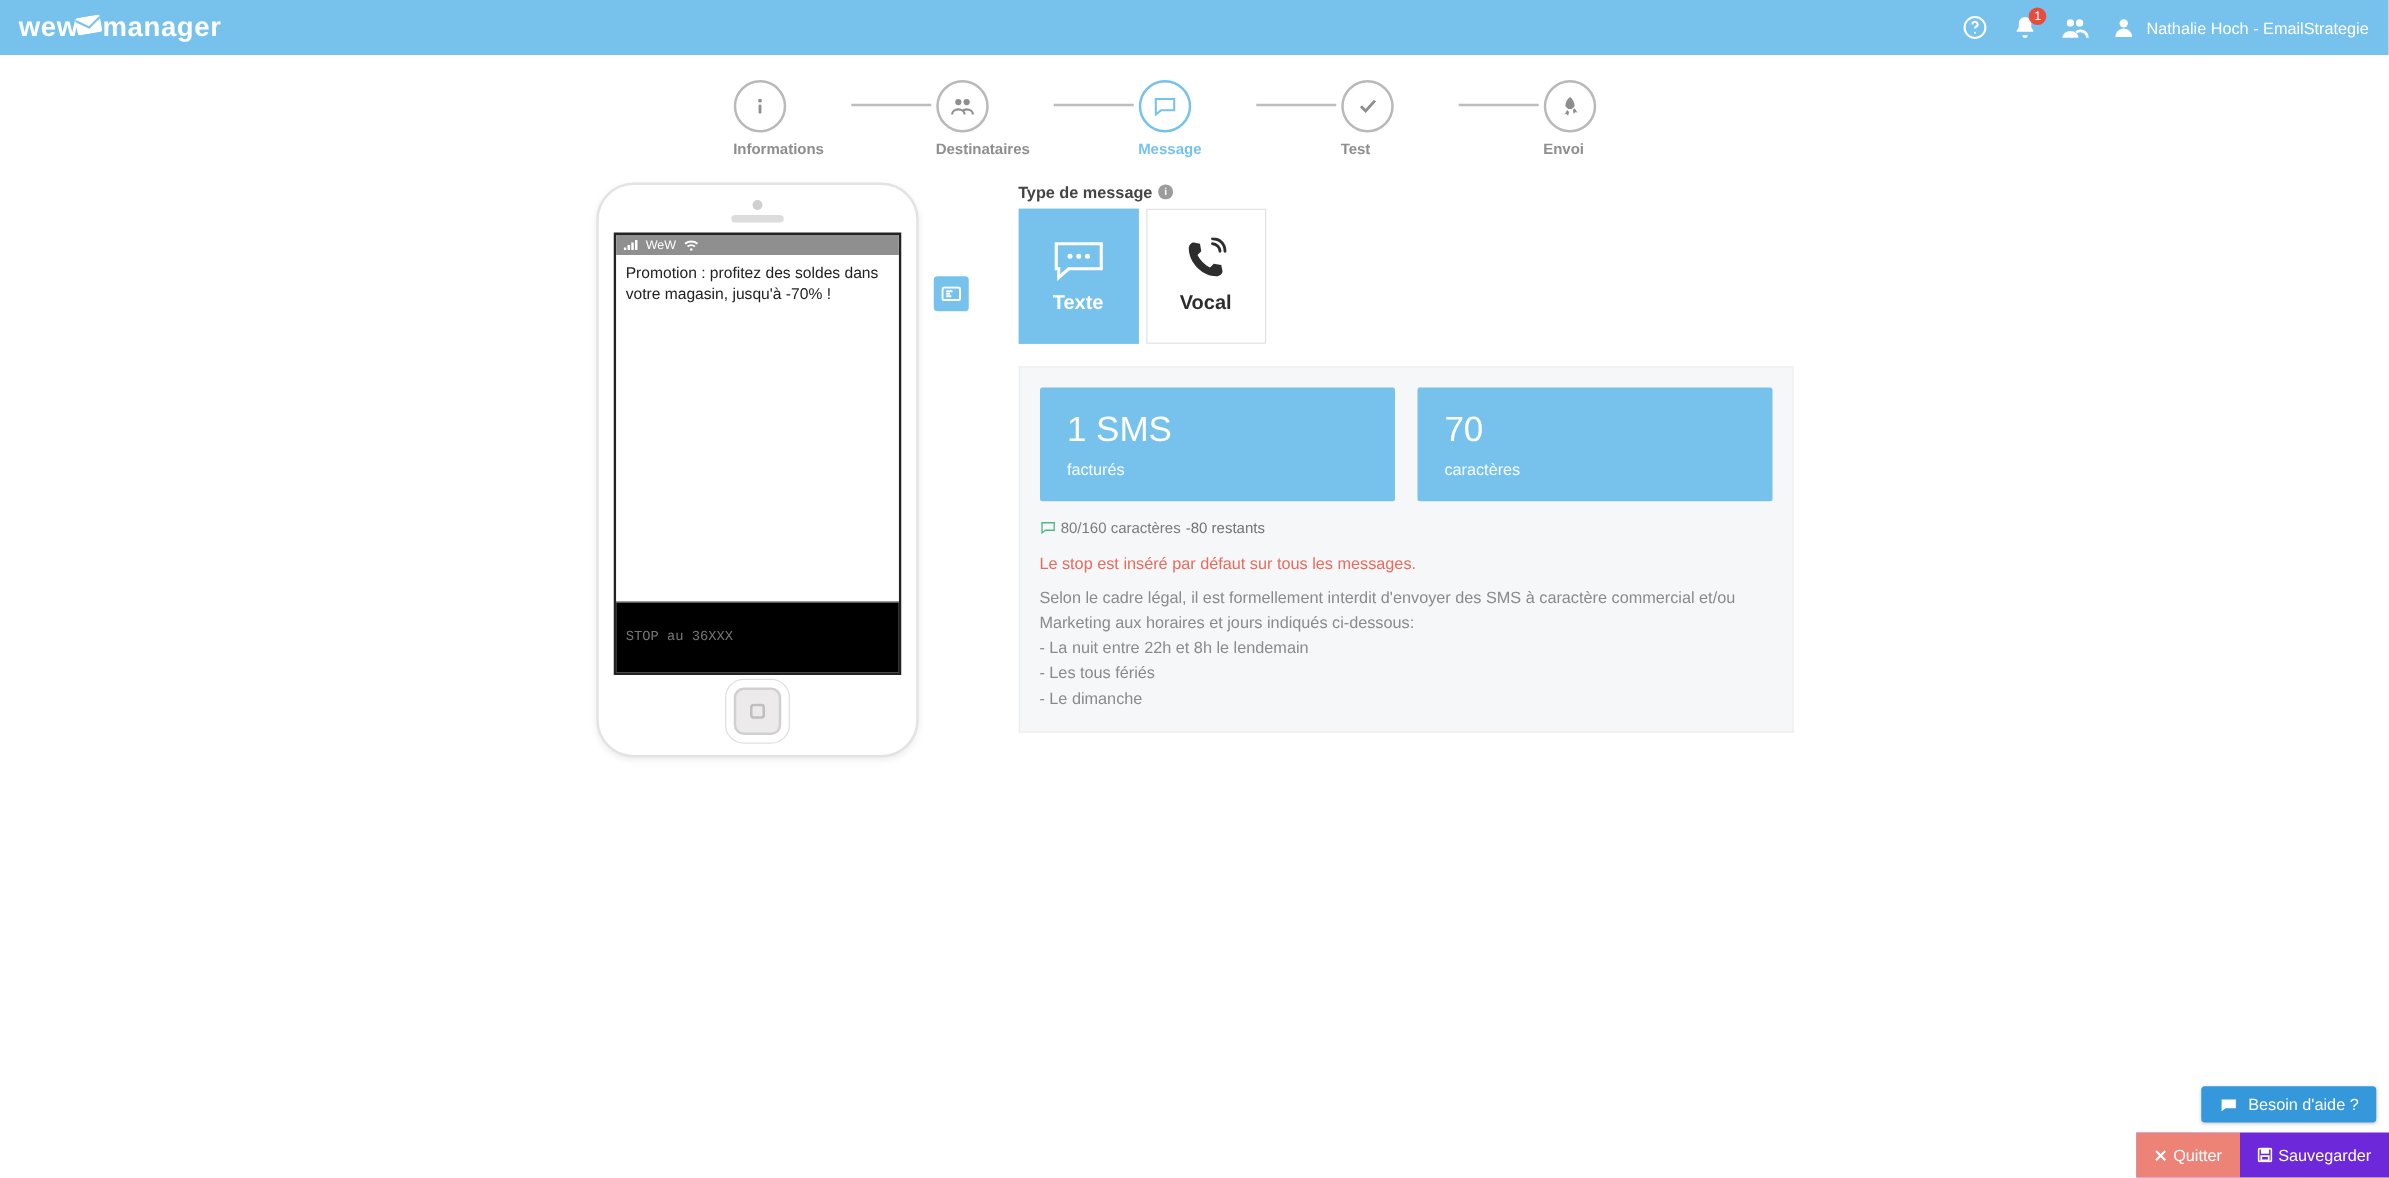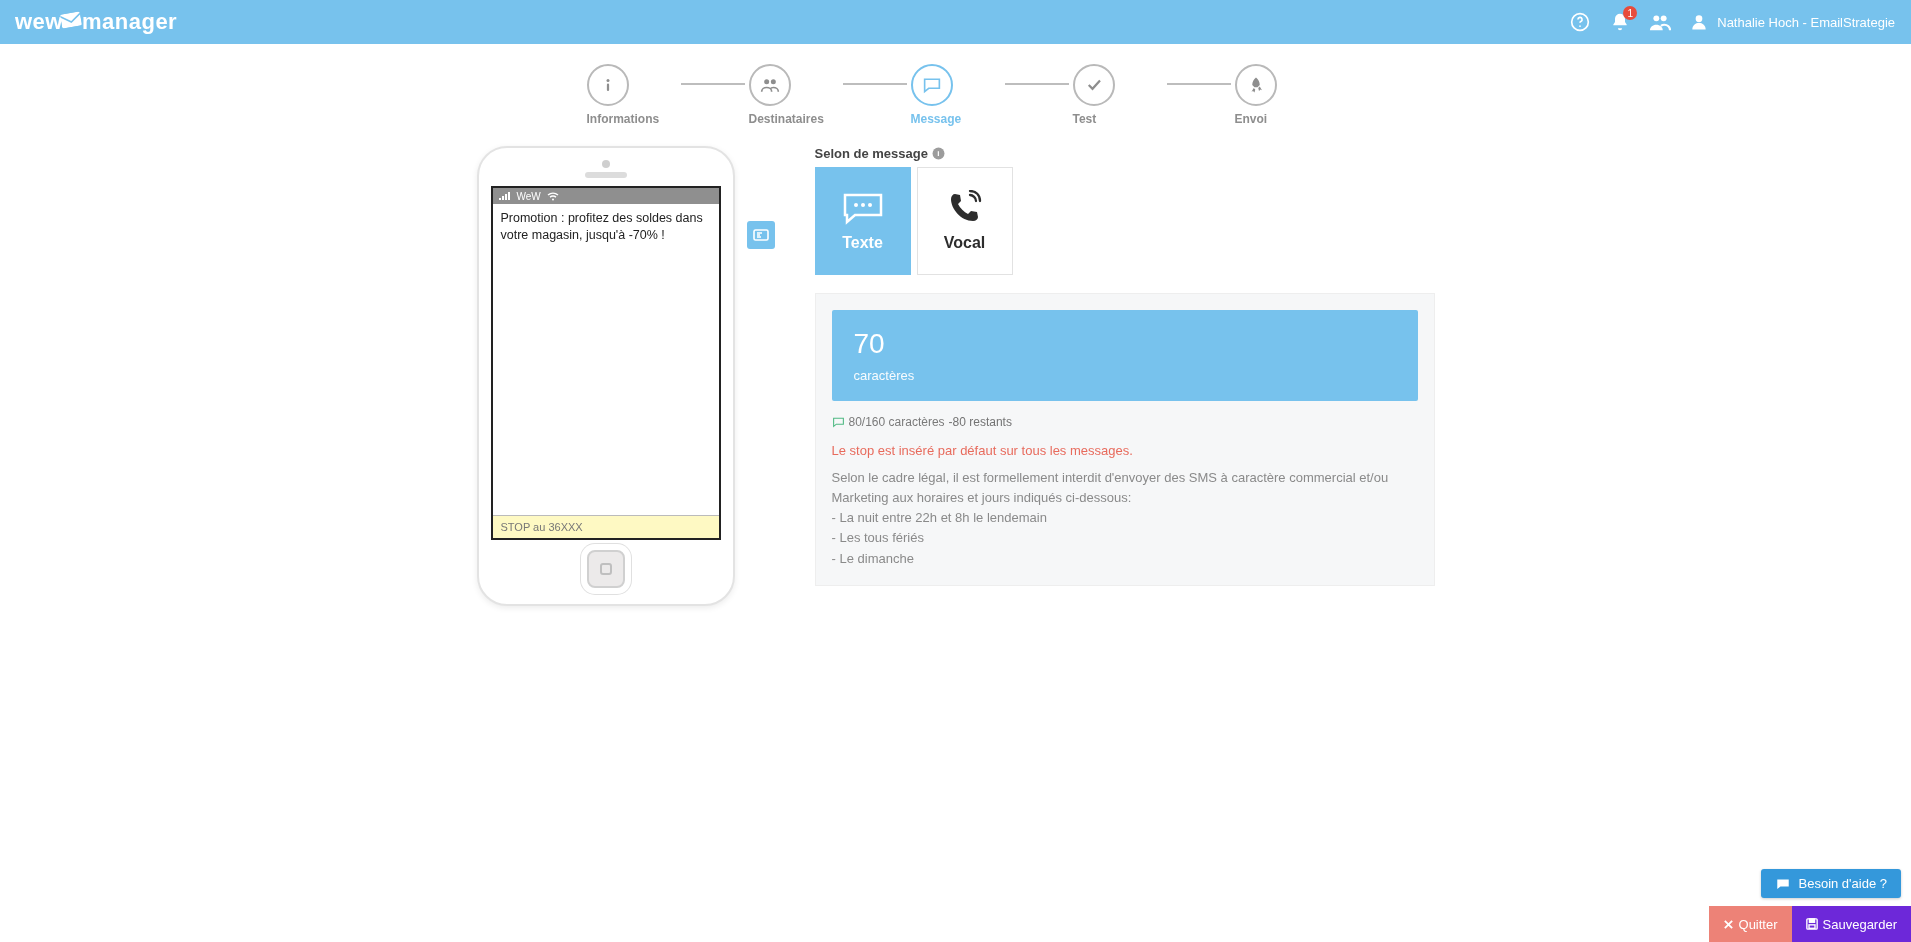--- a/index.html
+++ b/index.html
@@ -78,22 +78,23 @@
 }
 .statusbar {
   background:#8f8f8f; color:#fff; height:16px; font-size:10px;
   display:flex; align-items:center; padding:0 6px; gap:6px;
 }
 .msg-area {
   flex:1; padding:6px 8px; font-size:12.5px; line-height:1.35; color:#222;
   border:none; outline:none; resize:none; font-family:inherit; background:#fff;
 }
 .stop-row {
-  border-top:1px solid #bbb; background:#fef9c3; color:#777; font-size:11px;
-  padding:5px 8px;
+  border-top:1px solid #bbb; background:#000000; color:#777; font-size:11px;
+  padding:22px 8px;
+  font-family:Liberation Mono, monospace;
 }
 .home-btn {
   width:38px; height:38px; border:2px solid #d0d0d0; border-radius:8px;
   margin:10px auto 0; background:#eceaea; display:flex; align-items:center; justify-content:center;
   box-shadow: 0 0 0 6px #fff, 0 0 0 7px #e0e0e0;
 }
 .side-btn {
   width:28px; height:28px; background:#77c2ed; border-radius:3px; color:#fff;
   display:flex; align-items:center; justify-content:center; margin-top:75px; cursor:pointer;
 }
@@ -278,21 +279,21 @@
     <div class="side-btn">
       <svg width="16" height="12" viewBox="0 0 16 12" fill="none" stroke="#fff" stroke-width="1.6">
           <rect x="1" y="1" width="14" height="10" rx="1.5"></rect>
           <path d="M4 6h3M4 4h5M4 8h4"></path>
         </svg>
     </div>
   </div>
 
   <div class="right-col">
     <div class="section-title">
-      <span>Selon de message</span>
+      <span>Type de message</span>
       <span>
         <svg width="13" height="13" viewBox="0 0 24 24" fill="#9c9c9c">
             <circle cx="12" cy="12" r="11"></circle>
             <text x="12" y="17" text-anchor="middle" font-size="15" fill="#fff" font-family="Arial" font-weight="bold">i</text>
           </svg>
       </span>
     </div>
     <div class="type-row">
       <div class="type-card active">
         <div class="tico">
@@ -312,20 +313,24 @@
               <path d="M25 5c3 0 6 3 6 6M25 1c6 0 10 4 10 10" fill="none" stroke="#2d2d2d" stroke-width="2.3" stroke-linecap="round"></path>
             </svg>
         </div>
         <div class="tlabel">Vocal</div>
       </div>
     </div>
 
     <div class="panel">
       <div class="stat-row">
         <div class="stat-card">
+          <div class="stat-big">1 SMS</div>
+          <div class="stat-sub">facturés</div>
+        </div>
+        <div class="stat-card">
           <div class="stat-big">70</div>
           <div class="stat-sub">caractères</div>
         </div>
       </div>
       <div class="meta-line">
         <span>
           <svg width="13" height="12" viewBox="0 0 24 22" fill="none" stroke="#4fb983" stroke-width="2">
               <path d="M3 4h18v11H8l-5 4z"></path>
             </svg>
         </span>

